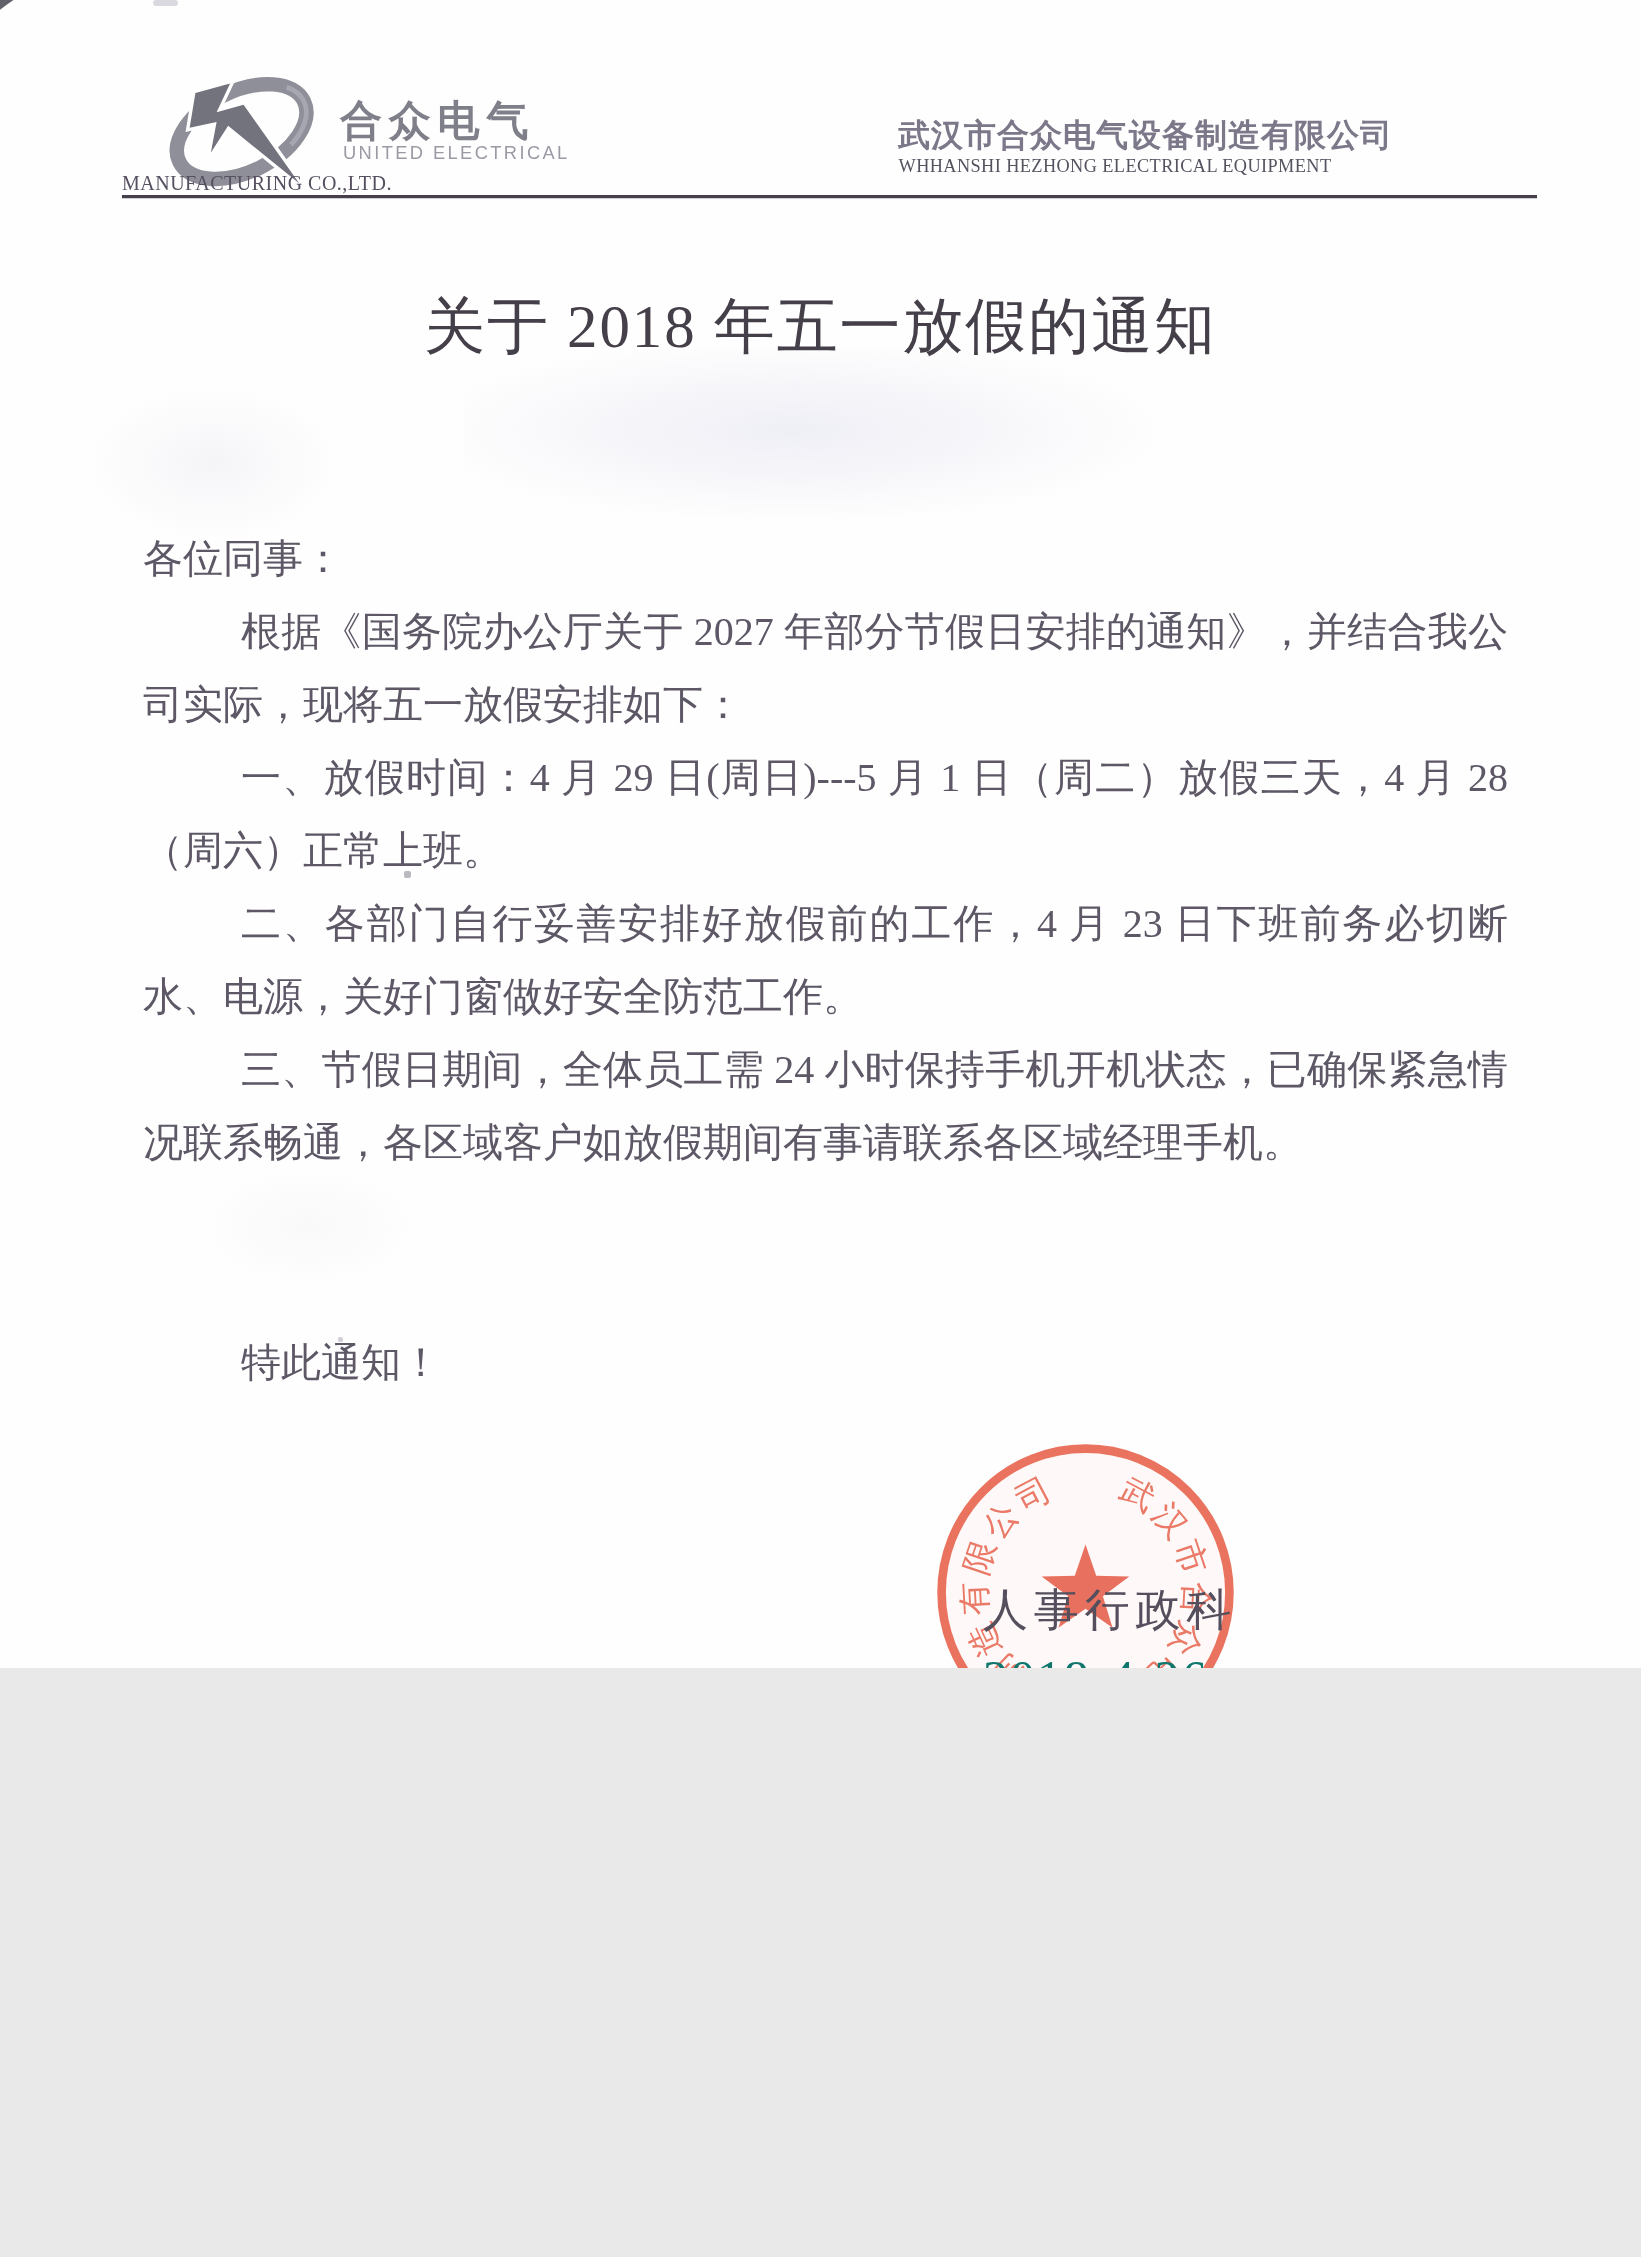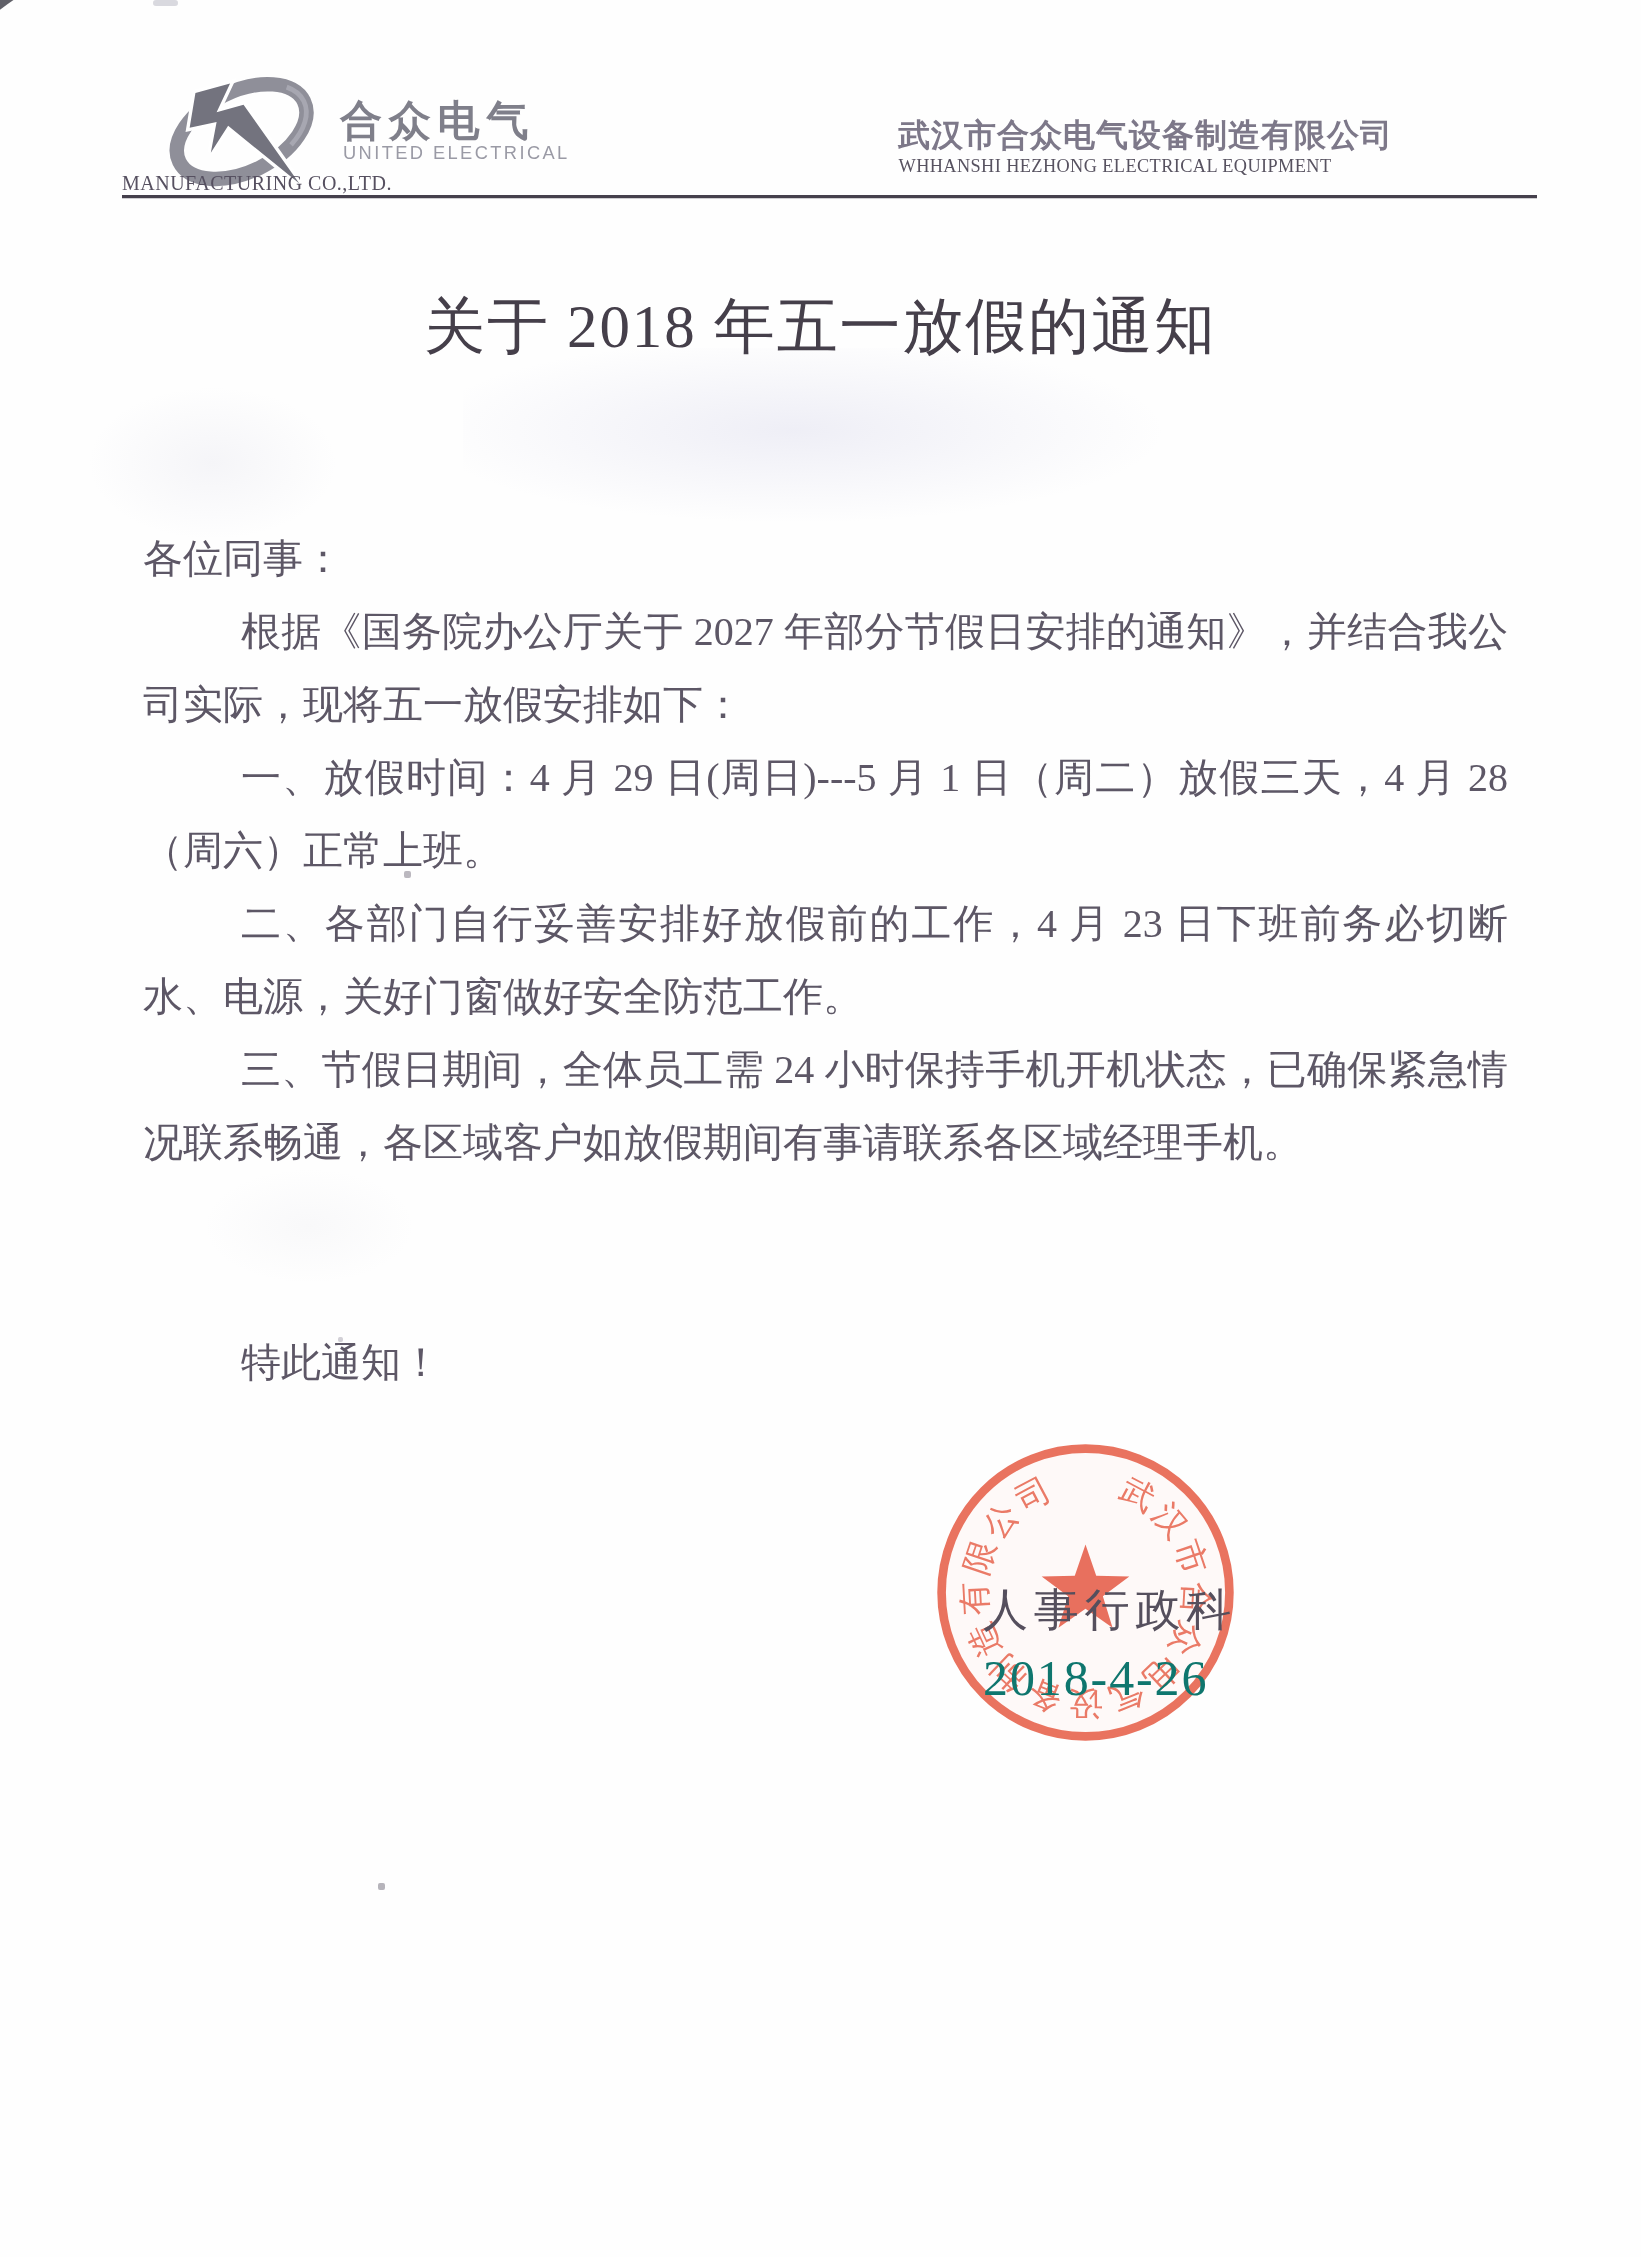--- a/index.html
+++ b/index.html
@@ -1,18 +1,18 @@
 <!DOCTYPE html>
 <html><head>
 <meta charset="utf-8">
 <style>
   html,body{margin:0;padding:0;background:#e9e9ea;}
   .page{
     position:relative;
-    width:1641px;height:2257px;
+    width:1641px;height:1668px;
     background:#fefefe;
     overflow:hidden;
     font-family:"Liberation Serif","DejaVu Serif",serif;
   }
   
   .corner-mark{position:absolute;left:0;top:0;width:13.5px;height:9.7px;background:#3a3a44;
     clip-path:polygon(0 0,100% 0,55% 45%,0 100%);opacity:.8;}
   .edge-mark{position:absolute;left:153px;top:0;width:25px;height:5.8px;background:#b9b9c4;opacity:.55;border-radius:2.9px;}
   .smudge-a{position:absolute;left:463px;top:348px;width:734px;height:183px;
     background:radial-gradient(ellipse at 45% 45%,rgba(176,176,214,.20),rgba(176,176,214,0) 65%);}

